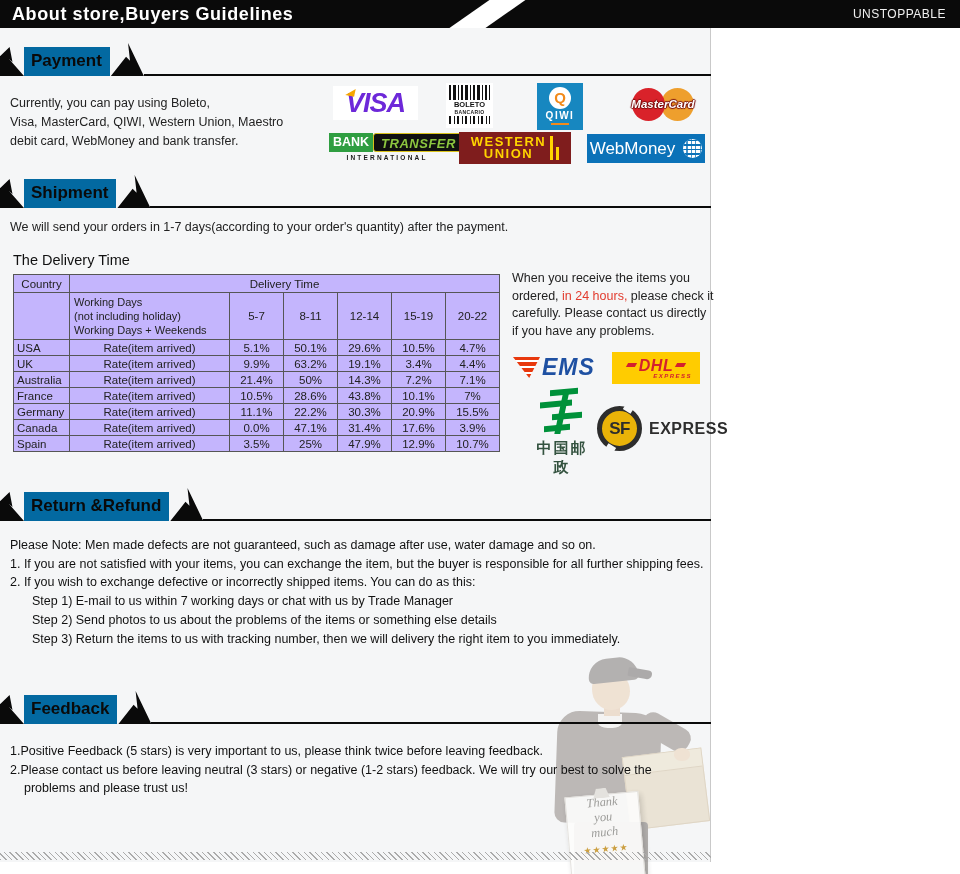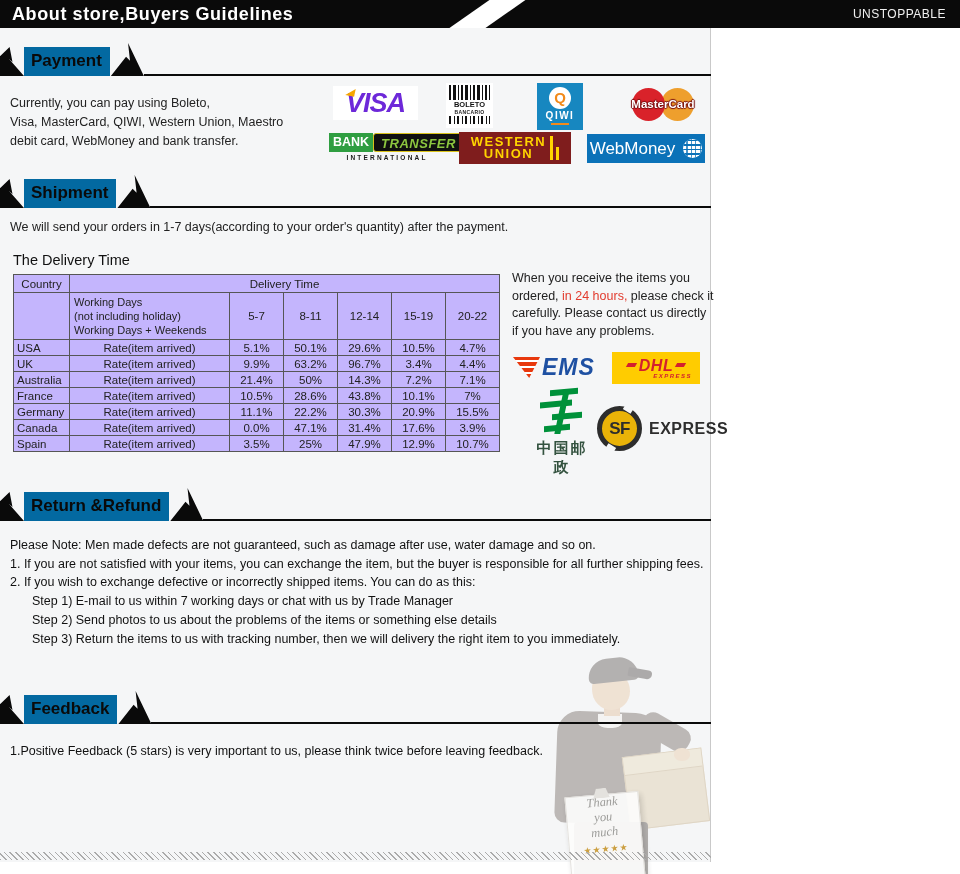--- a/index.html
+++ b/index.html
@@ -47,21 +47,21 @@
   .bc-bars-bottom { height:8px; margin-top:1px; background:repeating-linear-gradient(90deg,#111 0 2px,#fff 2px 5px,#111 5px 6px,#fff 6px 8px); }
 
   .qiwi { left:537px; top:55px; width:46px; height:47px; background:#1787c0; text-align:center; }
   .qiwi-circle { width:22px; height:22px; background:#fff; border-radius:50%; margin:4px auto 1px; color:#f28a1a; font-weight:900; font-size:15px; line-height:22px; }
   .qiwi-word { color:#fff; font-weight:bold; font-size:10px; letter-spacing:1.5px; line-height:11px; }
   .qiwi-bar { width:18px; height:2px; background:#f28a1a; margin:2px auto 0; }
 
   .mastercard { left:630px; top:58px; width:66px; height:37px; }
   .mc-red    { position:absolute; left:2px;  top:2px; width:33px; height:33px; border-radius:50%; background:#d9222a; z-index:1; }
   .mc-orange { position:absolute; left:31px; top:2px; width:33px; height:33px; border-radius:50%; background:#ee9f2d; }
-  .mc-text { position:absolute; left:0; top:12px; width:100%; text-align:center; z-index:2; color:#fff; font-weight:bold; font-size:11.5px;
+  .mc-text { position:absolute; left:0; top:12px; width:100%; text-align:center; z-index:2; color:#fff; font-style:italic; font-weight:bold; font-size:11.5px;
              text-shadow:0 1px 1px #7a1010,0 -1px 1px #7a1010,1px 0 1px #7a1010,-1px 0 1px #7a1010; }
 
   .bt { left:329px; top:105px; width:116px; }
   .bt-row { display:flex; height:19px; }
   .bt-bank { background:#2f9e41; color:#fff; font-weight:900; font-size:12.5px; line-height:19px; padding:0 4px; }
   .bt-transfer { background:#101010; color:#8cc63f; font-style:italic; font-weight:900; font-size:13px; line-height:19px; padding:0 7px; border-radius:3px; letter-spacing:.5px; border:1px solid #d9c21a; }
   .bt-intl { font-size:6.5px; font-weight:bold; letter-spacing:2.2px; text-align:center; color:#1a1a1a; margin-top:2px; }
 
   .wu { left:459px; top:104px; width:112px; height:32px; background:#7f1d1d; display:flex; align-items:center; justify-content:center; gap:4px; }
   .wu-lines { text-align:center; color:#ffd400; font-weight:900; font-size:13px; line-height:12px; letter-spacing:1.5px; }
@@ -260,21 +260,21 @@
           <td class="c-num">50.1%</td>
           <td class="c-num">29.6%</td>
           <td class="c-num">10.5%</td>
           <td class="c-num">4.7%</td>
         </tr>
         <tr>
           <td class="c-country">UK</td>
           <td class="c-label">Rate(item arrived)</td>
           <td class="c-num">9.9%</td>
           <td class="c-num">63.2%</td>
-          <td class="c-num">96.7%</td>
+          <td class="c-num">19.1%</td>
           <td class="c-num">3.4%</td>
           <td class="c-num">4.4%</td>
         </tr>
         <tr>
           <td class="c-country">Australia</td>
           <td class="c-label">Rate(item arrived)</td>
           <td class="c-num">21.4%</td>
           <td class="c-num">50%</td>
           <td class="c-num">14.3%</td>
           <td class="c-num">7.2%</td>
@@ -377,20 +377,21 @@
 
   <div class="sec-heading hd-feedback">
     <div class="deco-left"></div>
     <div class="hd-label">Feedback</div>
     <div class="deco-right"></div>
     <div class="hd-line"></div>
   </div>
 
   <div class="fb-text">
     <div class="fb-item">1.Positive Feedback (5 stars) is very important to us, please think twice before leaving feedback.</div>
+    <div class="fb-item">2.Please contact us before leaving neutral (3 stars) or negative (1-2 stars) feedback. We will try our best to solve the problems and please trust us!</div>
   </div>
 
   <div class="man">
     <div class="man-fig">
       <div class="torso"></div>
       <div class="tee"></div>
       <div class="sleeve"></div>
       <div class="neck"></div>
       <div class="face"></div>
       <div class="cap"></div>

